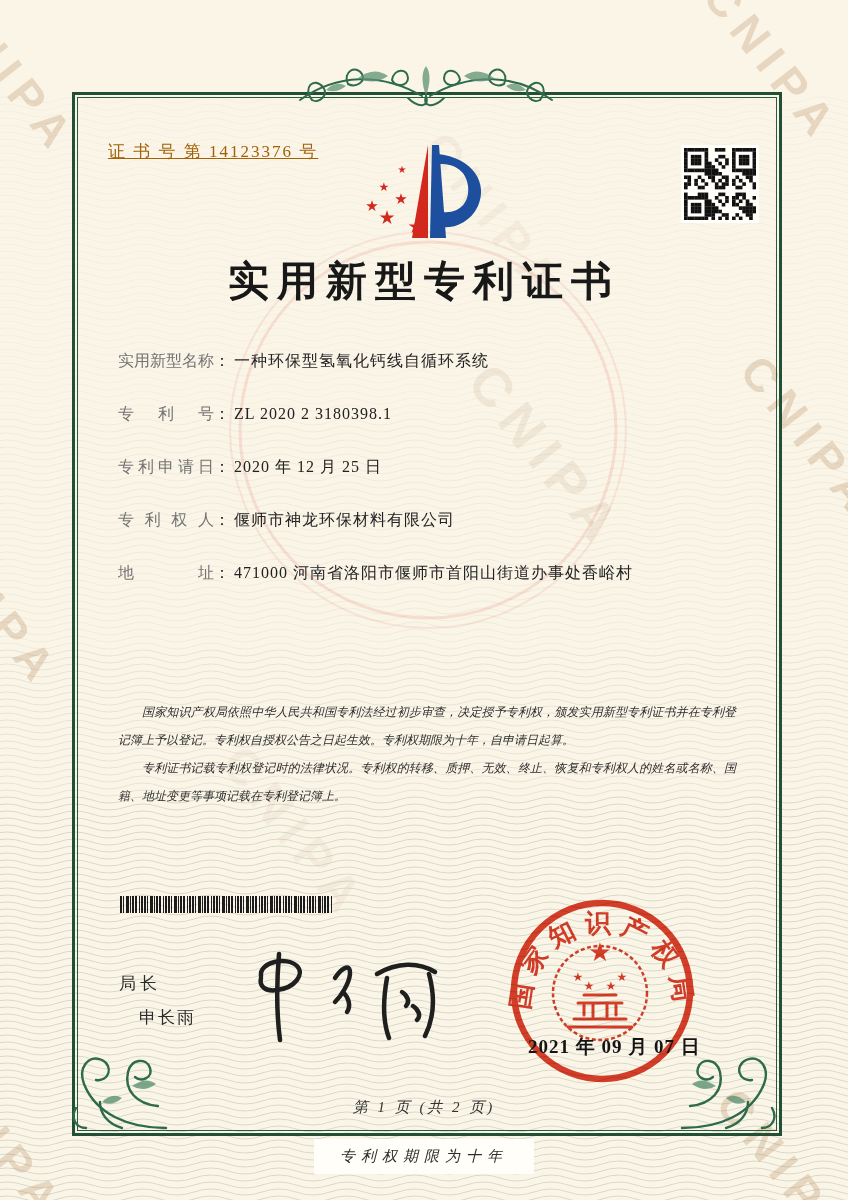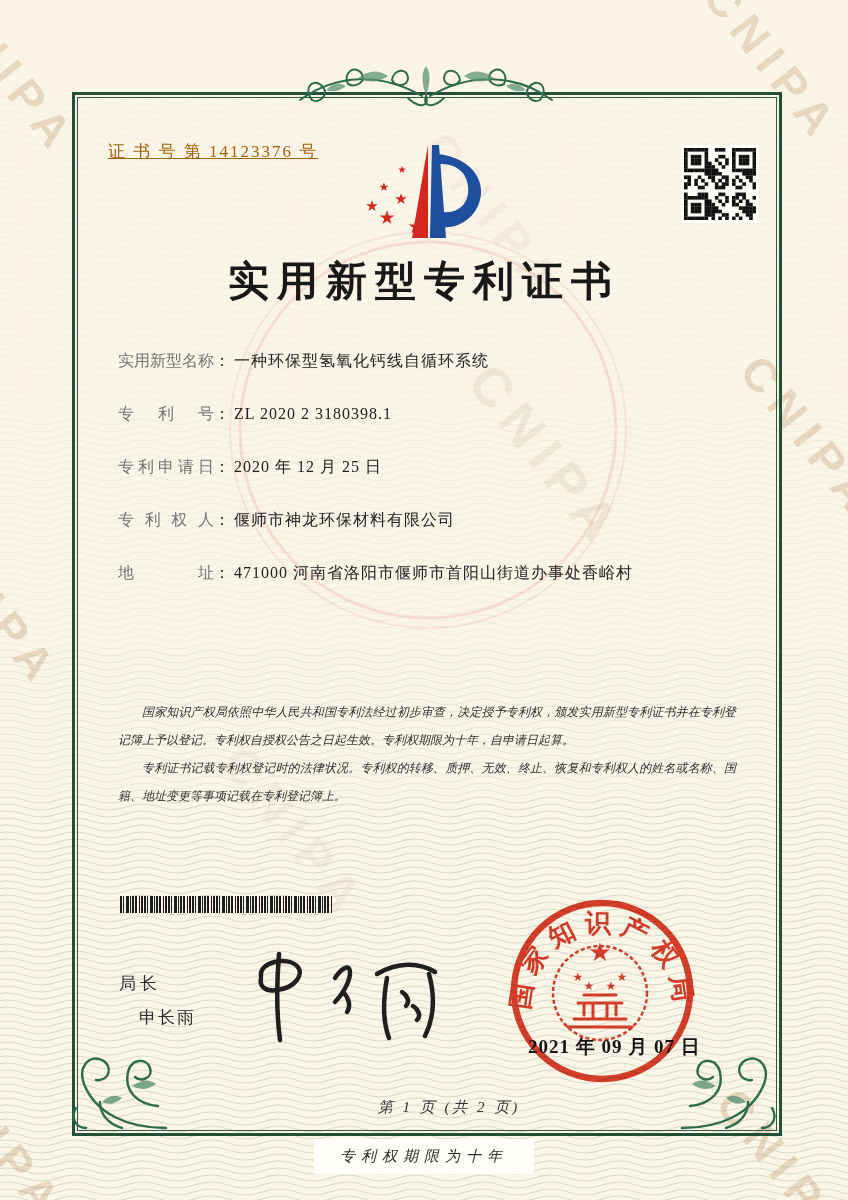--- a/index.html
+++ b/index.html
@@ -36,21 +36,21 @@
   .barcode{position:absolute;left:120px;top:896px;z-index:4;line-height:0;}
   .sig-title{position:absolute;left:119px;top:972px;z-index:4;font-size:17px;letter-spacing:4px;
              font-family:Liberation Mono, monospace;color:#2b2b2b;}
   .sig-name{position:absolute;left:118px;top:1006px;z-index:4;font-size:17px;letter-spacing:2px;
             font-family:"Liberation Sans","DejaVu Sans",sans-serif;color:#2b2b2b;margin-left:21px;}
   .signature{position:absolute;left:247px;top:948px;z-index:4;}
   .seal{position:absolute;left:502px;top:891px;z-index:5;mix-blend-mode:multiply;opacity:.93;}
   .seal-date{position:absolute;left:528px;top:1034px;z-index:6;font-size:19px;font-weight:700;
              letter-spacing:1px;color:#141414;}
   .page-footer{position:absolute;left:72px;top:1098px;width:704px;z-index:4;text-align:center;
-               font-size:15px;letter-spacing:3px;font-style:italic;color:#333;margin-left:25px;}
+               font-size:15px;letter-spacing:3px;font-style:italic;color:#333;}
   .note-box{position:absolute;left:50%;top:1139px;transform:translateX(-50%);z-index:4;
             background:#fffef9;padding:8px 26px;font-size:15px;letter-spacing:6px;font-style:italic;color:#2e2e2e;}
 </style>
 </head>
 <body>
 
 <div class="page">
 
   <svg class="waves" id="waves" width="848" height="1200">
       <path d="M-10 100 q 17 -6 34 0 t 34 0 t 34 0 t 34 0 t 34 0 t 34 0 t 34 0 t 34 0 t 34 0 t 34 0 t 34 0 t 34 0 t 34 0 t 34 0 t 34 0 t 34 0 t 34 0 t 34 0 t 34 0 t 34 0 t 34 0 t 34 0 t 34 0 t 34 0 t 34 0 t 34 0" fill="none" stroke="#a9bba3" stroke-width="1" opacity="0.1"></path>

